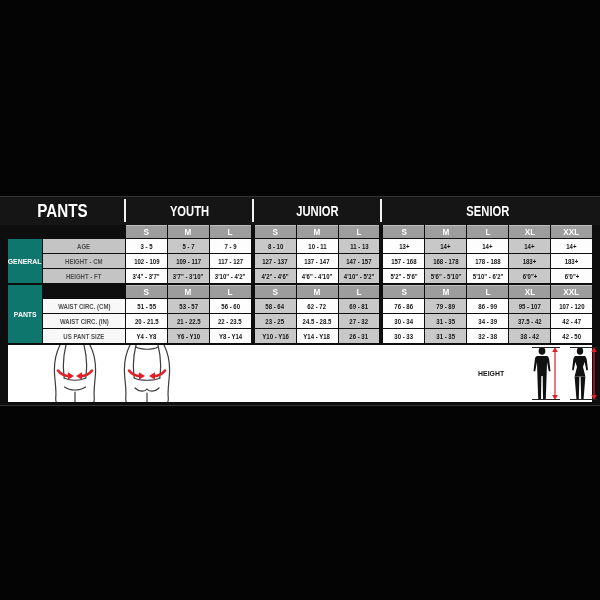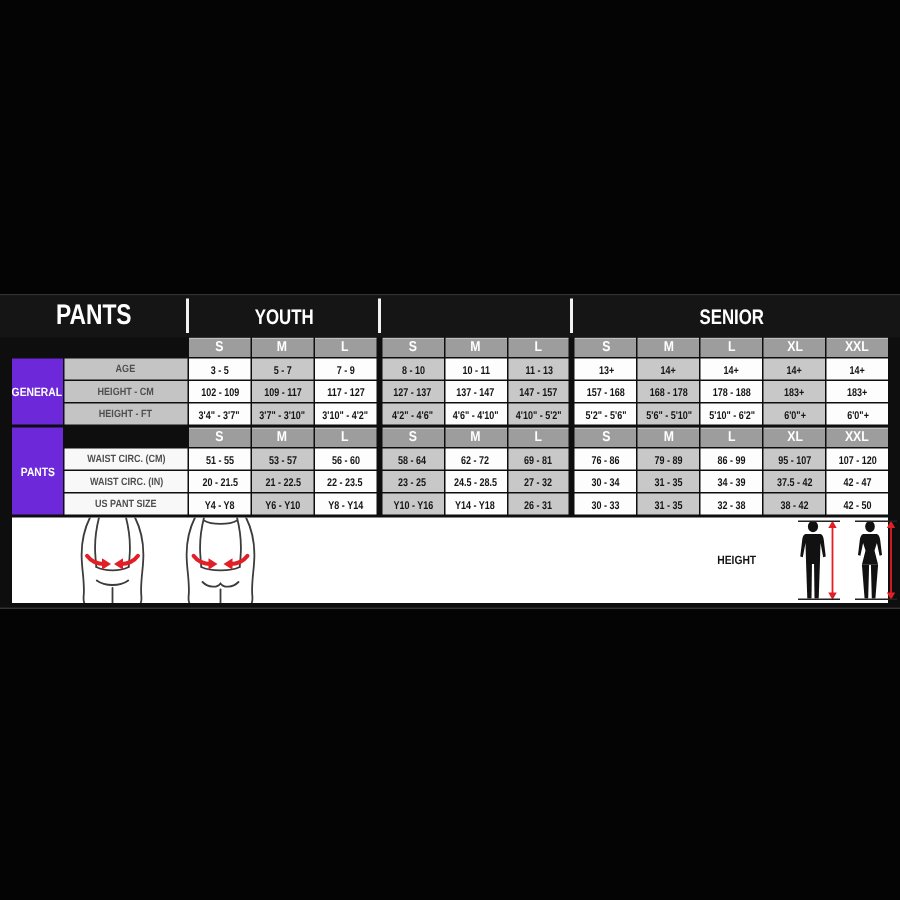--- a/index.html
+++ b/index.html
@@ -34,21 +34,21 @@
     gap:1px;padding:0 8px;background:#0e0e0e;
   }
   .grid div{display:flex;align-items:center;justify-content:center;overflow:visible;}
   .hdr{background:#9d9d9d;color:#fff;font-weight:bold;font-size:9.5px;
        box-shadow:inset 0 1px 0 rgba(255,255,255,.35);}
   .cw{background:#fdfdfd;color:#141414;font-weight:bold;font-size:7.5px;}
   .cg{background:#c8c8c8;color:#141414;font-weight:bold;font-size:7.5px;}
   .rl{color:#4f4f4f;font-weight:bold;font-size:7px;}
   .rl-g{background:#c4c4c4;}
   .rl-w{background:#f8f8f8;}
-  .sec{background:#6d28d9;color:#fff;font-weight:bold;font-size:8px;}
+  .sec{background:#0f766e;color:#fff;font-weight:bold;font-size:8px;}
   .gap{height:2px;background:#0e0e0e;}
   
   .legend{position:relative;height:57px;margin:2px 8px 0 8px;background:#ffffff;}
   .legend svg{position:absolute;top:0;}
   .waist-label{
     position:absolute;left:186px;top:16px;width:74px;
     color:#141414;font-weight:bold;font-size:8px;line-height:1.3;
   }
   .height-label{
     position:absolute;left:468px;top:24px;width:48px;text-align:left;
@@ -60,20 +60,21 @@
 <body>
 
 <div class="table-wrap">
 
   <div class="band">
     <div class="title"><span class="cond">PANTS</span></div>
     <div class="sep" style="left:124px;"></div>
     <div class="sep" style="left:252px;"></div>
     <div class="sep" style="left:380px;"></div>
     <div class="grp" style="left:127px;width:124px;"><span class="cond">YOUTH</span></div>
+    <div class="grp" style="left:255px;width:124px;"><span class="cond">JUNIOR</span></div>
     <div class="grp" style="left:383px;width:209px;"><span class="cond">SENIOR</span></div>
   </div>
 
   <div class="grid" id="grid-0">
       <div class="hdr" style="grid-area: 1 / 3;">
         <span class="cond2">S</span>
       </div>
       <div class="hdr" style="grid-area: 1 / 4;">
         <span class="cond2">M</span>
       </div>

